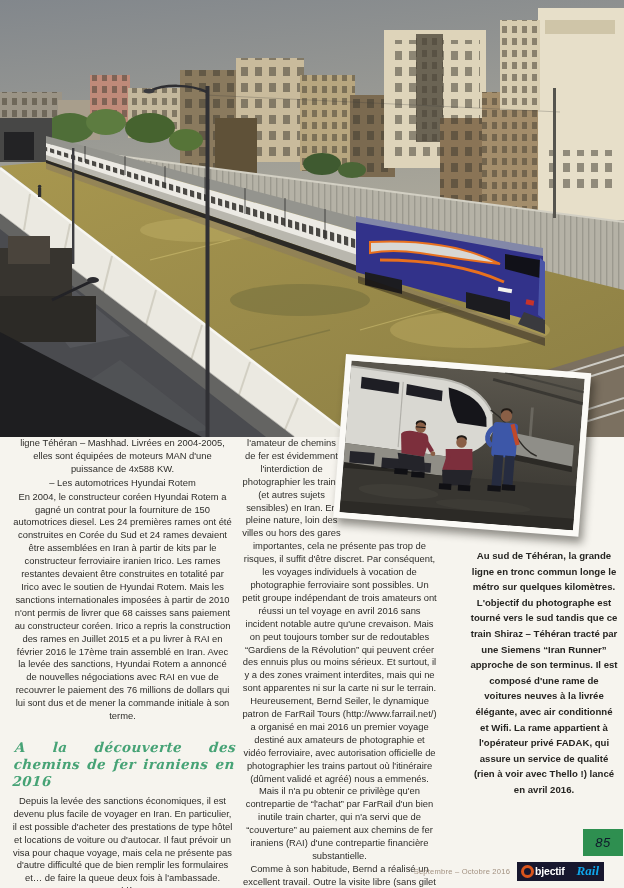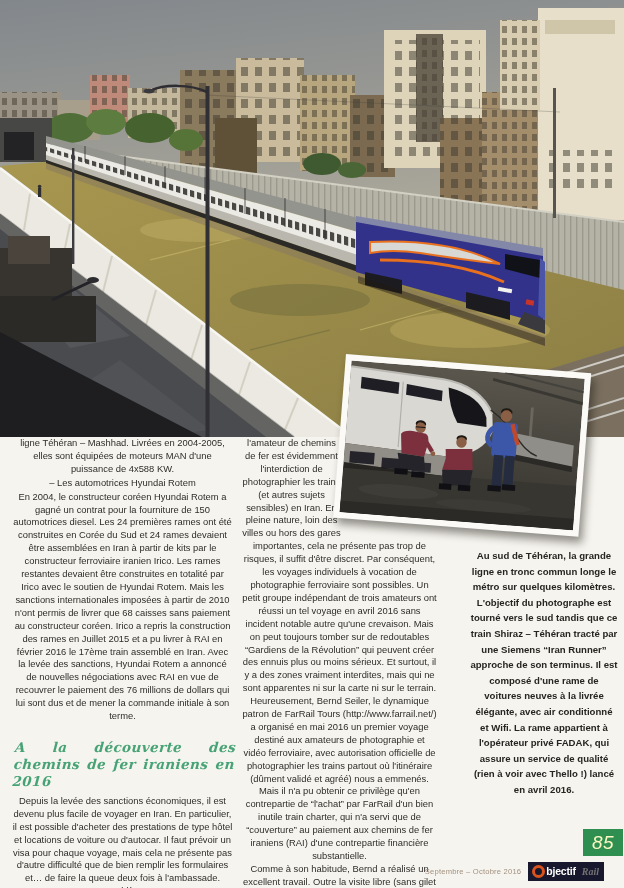--- a/index.html
+++ b/index.html
@@ -36,44 +36,44 @@
   }
   .inset-spacer{float:right; width:90px; height:92px; margin-left:6px;}
   .col-caption{
     left:470px; top:548px; width:148px;
     font-weight:bold; font-size:9.6px; line-height:15.6px;
     text-align:right; color:#262522;
   }
   
   .page-badge{
     position:absolute; left:583px; top:829px; width:40px; height:27px;
-    background:#2e8f50; color:#fef9c3;
+    background:#2e8f50; color:#0f172a;
     display:flex; align-items:center; justify-content:center;
-    font-style:italic; font-size:19px; letter-spacing:.5px;
+    font-style:italic; font-size:13px; letter-spacing:.5px;
     z-index:4;
   }
   
   .footer{
     position:absolute; top:861px; left:0; width:604px; height:20px;
     display:flex; justify-content:flex-end; align-items:center; gap:7px;
     z-index:4;
   }
   .issue-date{font-size:7.6px; color:#a29180; letter-spacing:.2px;}
   .logo-box{
     background:#17172e; height:19px; padding:0 5px 0 4px;
     display:flex; align-items:center;
   }
   .logo-o{
     width:7px; height:7px; border:3px solid #d9541c; border-radius:50%;
     background:#17172e; margin-right:1px;
   }
   .logo-bjectif{color:#fff; font-size:10.5px; font-weight:bold; letter-spacing:-.2px;}
   .logo-rail{
-    color:#737373; font-size:10px; font-weight:bold; font-style:italic;
-    font-family:"Liberation Serif","DejaVu Serif",serif; margin-left:6px;
+    color:#0ea5e9; font-size:13px; font-weight:bold; font-style:italic;
+    font-family:"Liberation Serif","DejaVu Serif",serif; margin-left:12px;
   }
 </style>
 </head>
 <body>
 
 <div class="page">
 
   <div class="photo-main">
     <svg width="624" height="437" viewBox="0 0 624 437" preserveAspectRatio="none">
       <defs>

